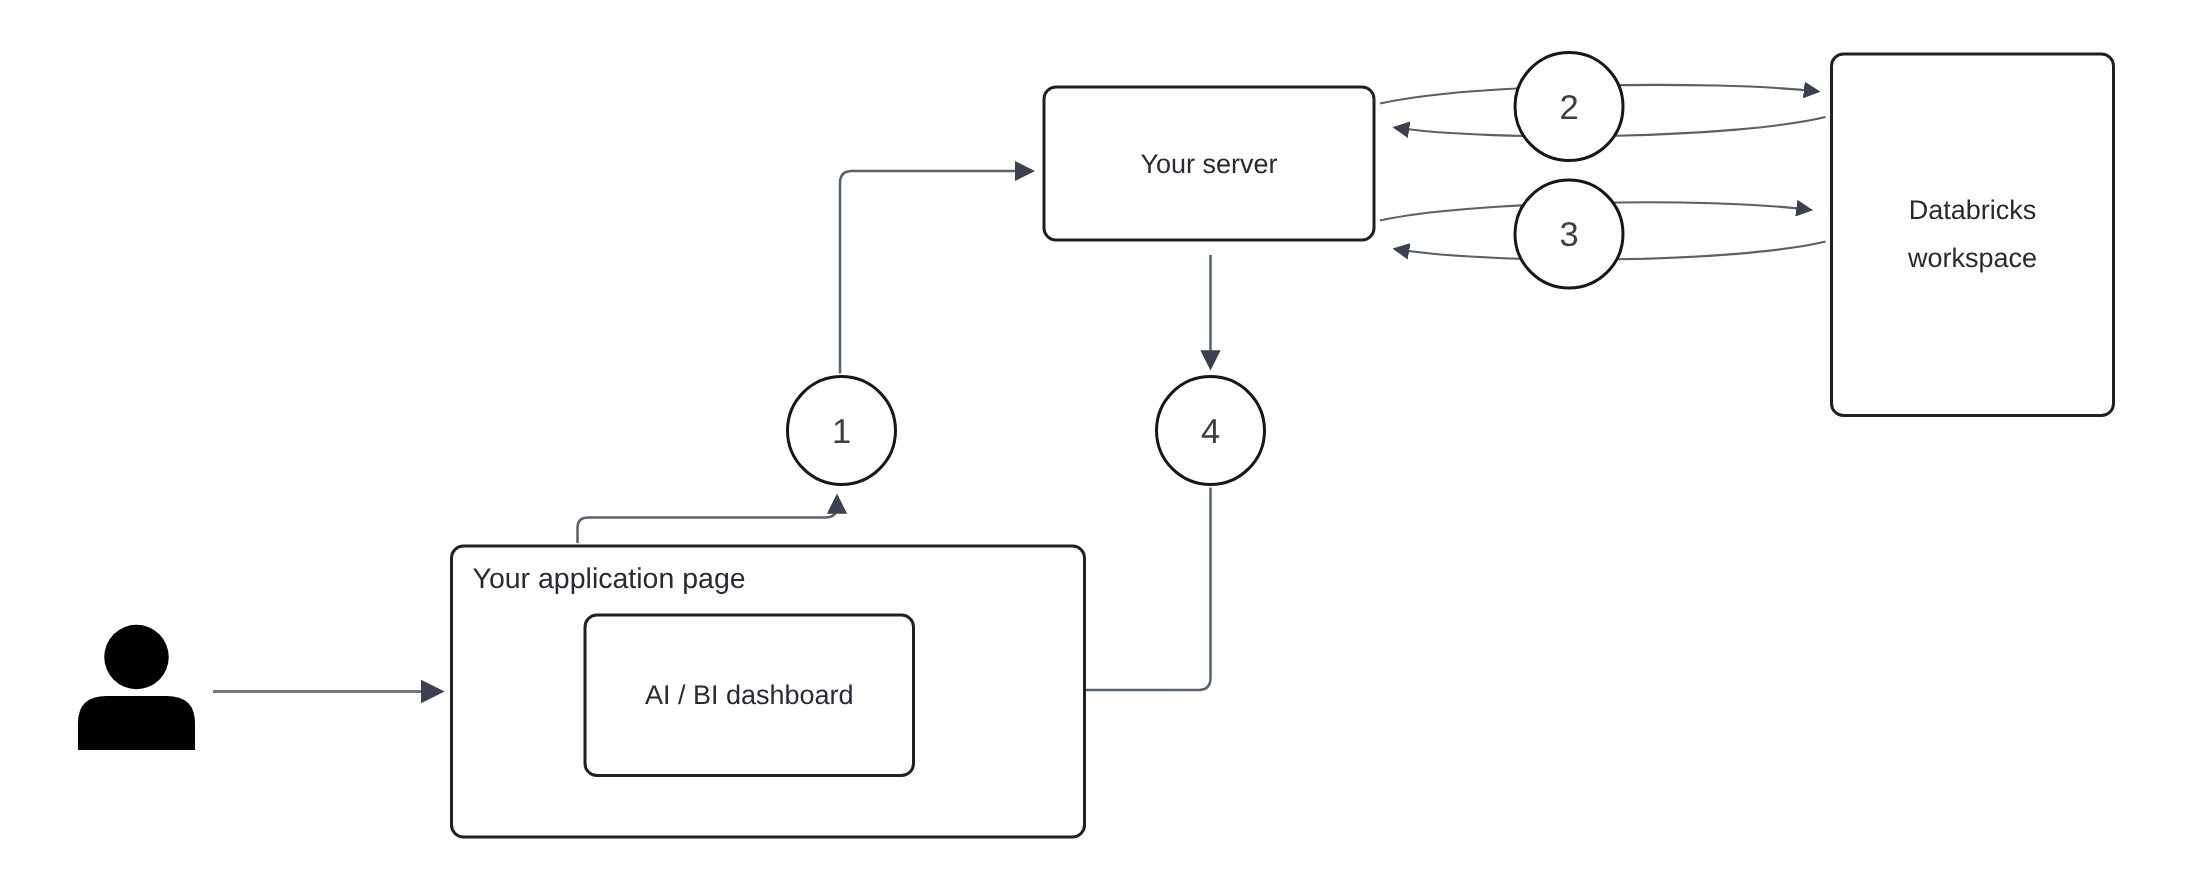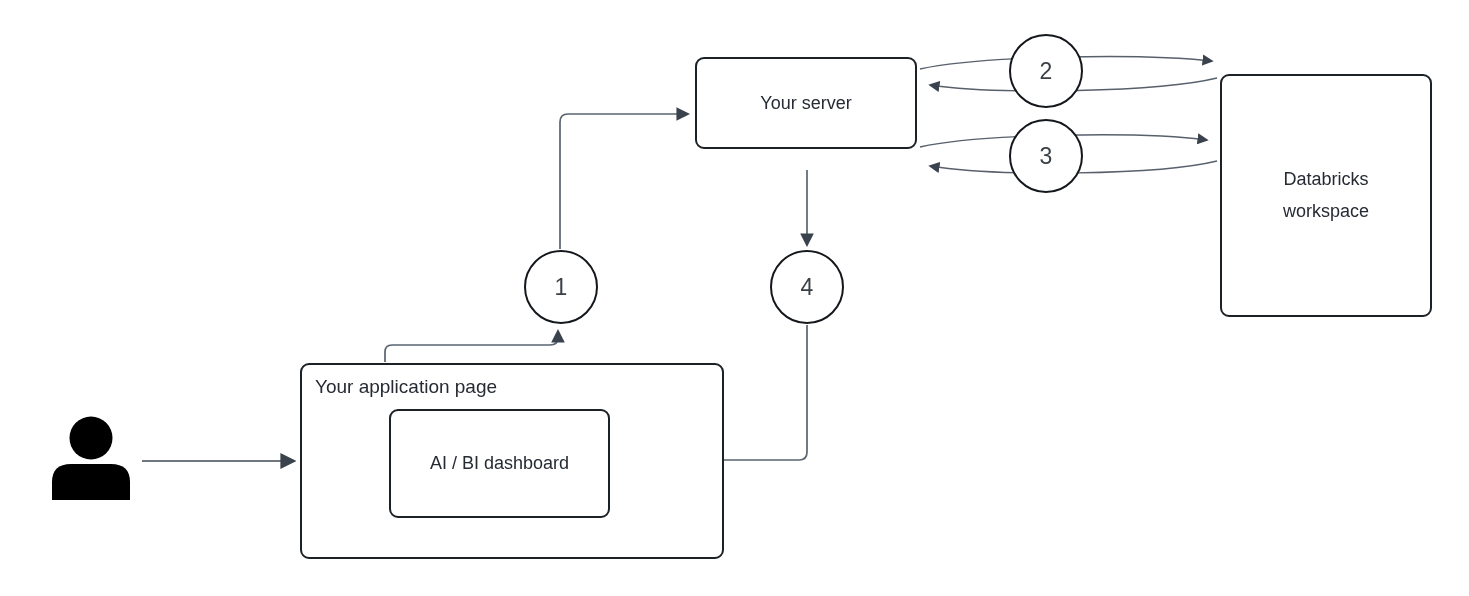--- a/index.html
+++ b/index.html
@@ -31,22 +31,22 @@
   .node-center{
     display:flex;align-items:center;justify-content:center;
     text-align:center;
   }
   .node-app{left:300px;top:363px;width:424px;height:196px;}
   .node-app-label{
     position:absolute;left:13px;top:11px;
     font-size:19px;color:var(--node-text);white-space:nowrap;
   }
   .node-dash{left:87px;top:44px;width:221px;height:109px;}
-  .node-server{left:695px;top:57px;width:222px;height:92px;}
-  .node-workspace{left:1220px;top:35px;width:212px;height:243px;line-height:1.75;margin-top:39px;}
+  .node-server{left:695px;top:57px;width:222px;height:104px;}
+  .node-workspace{left:1220px;top:35px;width:190px;height:243px;line-height:1.75;}
   .node-workspace .wrap{max-width:130px;}
   .badge{
     position:absolute;
     width:74px;height:74px;
     background:#ffffff;
     border:2.5px solid #14181c;
     border-radius:50%;
     display:flex;align-items:center;justify-content:center;
     font-size:23px;color:var(--badge-text);
   }

